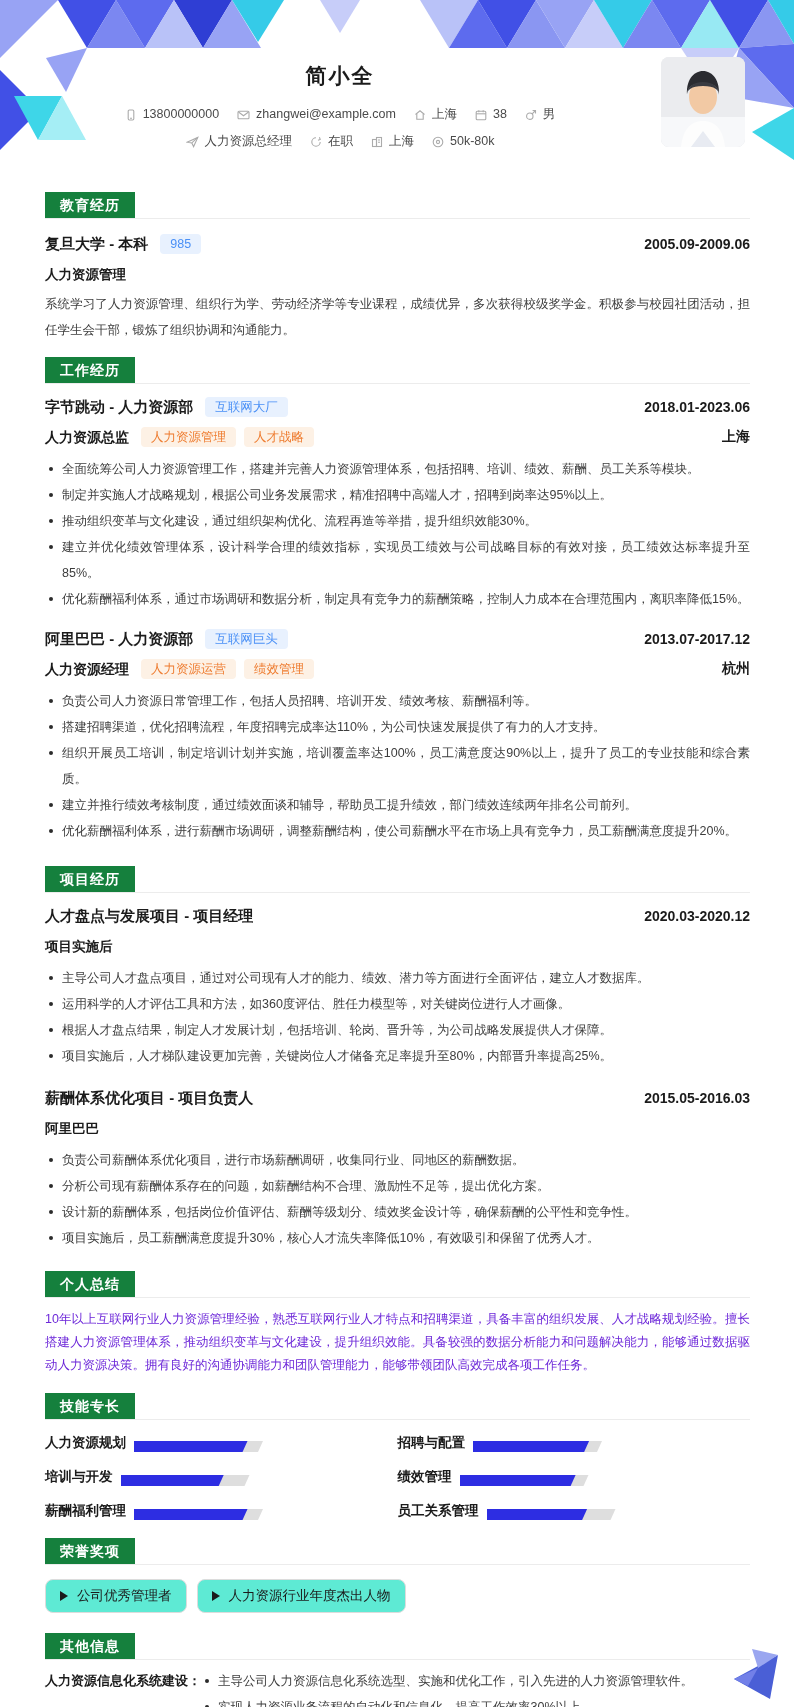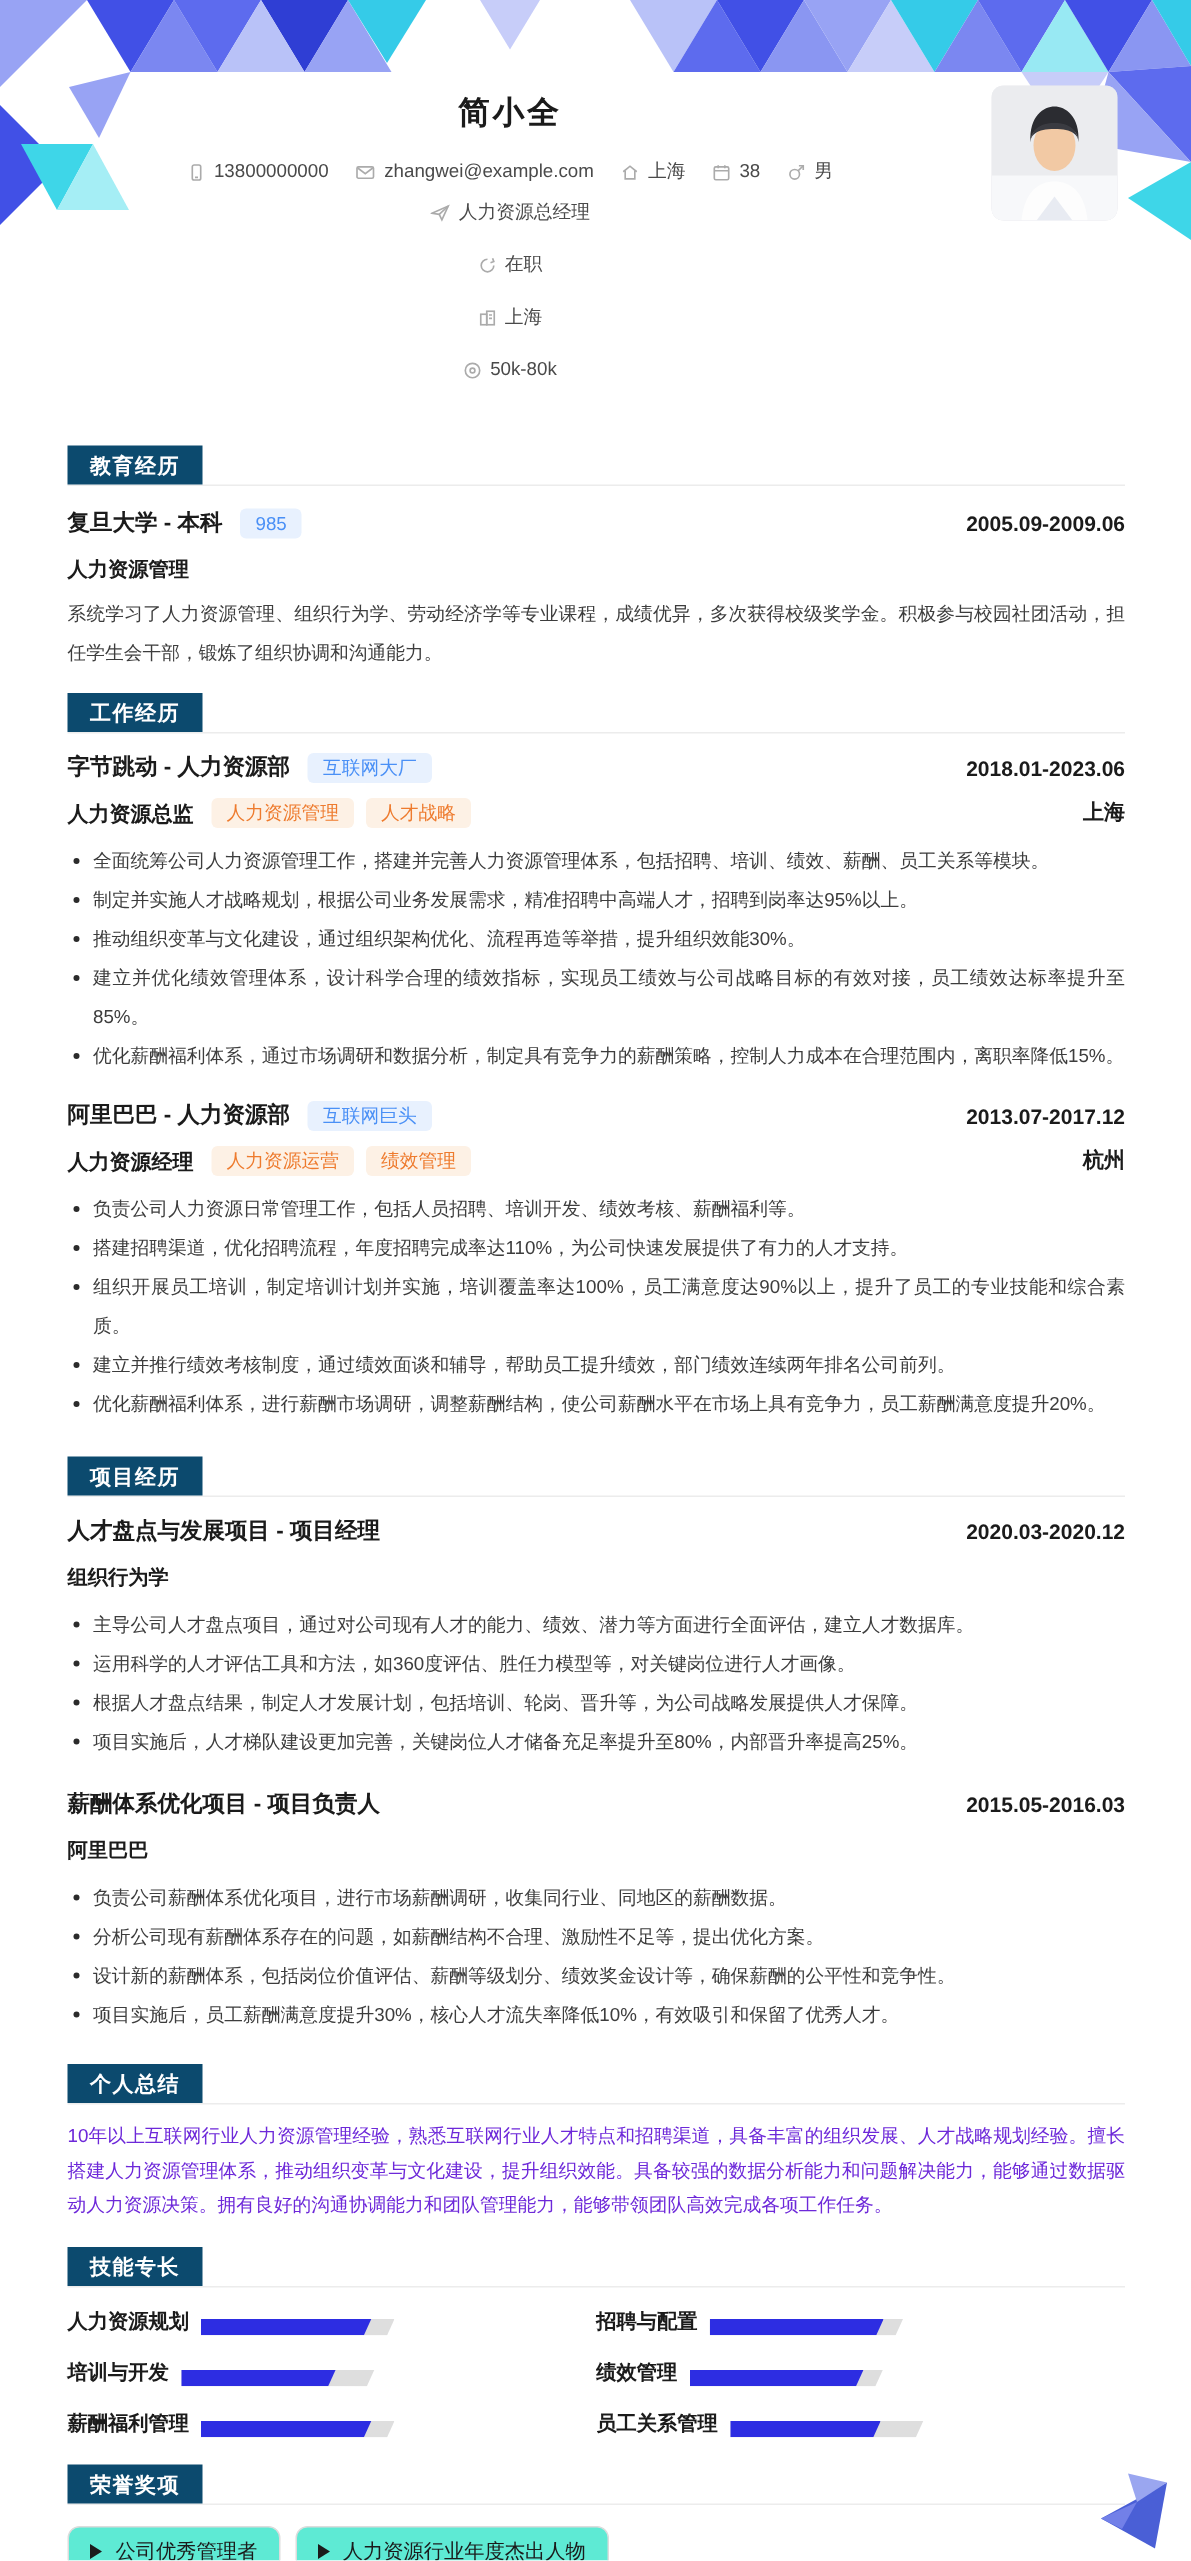--- a/index.html
+++ b/index.html
@@ -5,28 +5,28 @@
 <style>
   html,body{margin:0;padding:0;background:#fff;}
   body{font-family:"Liberation Sans","DejaVu Sans",sans-serif;-webkit-font-smoothing:antialiased;}
   .page{position:relative;width:794px;height:1707px;background:#fff;overflow:hidden;}
   .deco-top{position:absolute;top:0;left:0;pointer-events:none;}
   
   .header{position:relative;padding-top:46px;}
   .header-inner{width:680px;text-align:center;}
   .name{margin:16px;font-size:21px;font-weight:700;letter-spacing:2px;color:#1b1b1b;line-height:28px;}
   .contact-row{margin-top:14px;display:flex;justify-content:center;align-items:center;gap:18px;}
-  .contact-row.second{margin-top:10px;flex-direction:column;}
+  .contact-row.second{margin-top:10px;}
   .ci{display:inline-flex;align-items:center;gap:6px;font-size:12.5px;color:#4a4a4a;line-height:17px;}
   .ci svg{display:block;}
   .photo{position:absolute;top:57px;right:49px;width:84px;height:90px;border-radius:8px;overflow:hidden;background:#e9eaee;}
   
   .content{position:relative;padding:0 44px 0 45px;}
   .sec-head{position:relative;border-bottom:1px solid #ececec;height:26px;}
-  .badge{position:relative;display:inline-block;background:#0c4a6e;color:#fff;font-size:14px;font-weight:700;line-height:26px;padding:0 15px;letter-spacing:1px;}
+  .badge{position:relative;display:inline-block;background:#15803d;color:#fff;font-size:14px;font-weight:700;line-height:26px;padding:0 15px;letter-spacing:1px;}
   .badge::after{content:'';position:absolute;right:-9px;top:7px;width:13px;height:25px;background:#C9CEF4;transform:skewX(-16deg);z-index:-1;}
   .mt-edu{margin-top:42px;} .mt-work{margin-top:14px;} .mt-proj{margin-top:22px;}
   .mt-sum{margin-top:20px;} .mt-skill{margin-top:16px;} .mt-honor{margin-top:18px;} .mt-other{margin-top:20px;}
   .entry-head{display:flex;justify-content:space-between;align-items:center;margin-top:12px;}
   .entry-head.first-edu{margin-top:14px;}
   .entry+.entry{margin-top:16px;}
   .proj-entry+.proj-entry{margin-top:18px;}
   .bold-line{font-size:15px;font-weight:700;color:#1b1b1b;line-height:22px;display:flex;align-items:center;}
   .date{font-size:14px;font-weight:700;color:#1b1b1b;line-height:22px;white-space:nowrap;}
   .tag-blue{margin-left:12px;background:#E8F1FE;color:#4A90F6;font-size:12.5px;font-weight:400;line-height:20px;padding:0 10px;border-radius:4px;}
@@ -263,21 +263,21 @@
     <div class="section mt-proj">
       <div class="sec-head">
         <span class="badge">项目经历</span>
       </div>
 
       <div class="proj-entry">
         <div class="entry-head">
           <span class="bold-line">人才盘点与发展项目 - 项目经理</span>
           <span class="date">2020.03-2020.12</span>
         </div>
-        <div class="major">组织行为学</div>
+        <div class="major">项目实施后</div>
         <ul class="bullets">
           <li>主导公司人才盘点项目，通过对公司现有人才的能力、绩效、潜力等方面进行全面评估，建立人才数据库。</li>
           <li>运用科学的人才评估工具和方法，如360度评估、胜任力模型等，对关键岗位进行人才画像。</li>
           <li>根据人才盘点结果，制定人才发展计划，包括培训、轮岗、晋升等，为公司战略发展提供人才保障。</li>
           <li>项目实施后，人才梯队建设更加完善，关键岗位人才储备充足率提升至80%，内部晋升率提高25%。</li>
         </ul>
       </div>
 
       <div class="proj-entry">
         <div class="entry-head">

